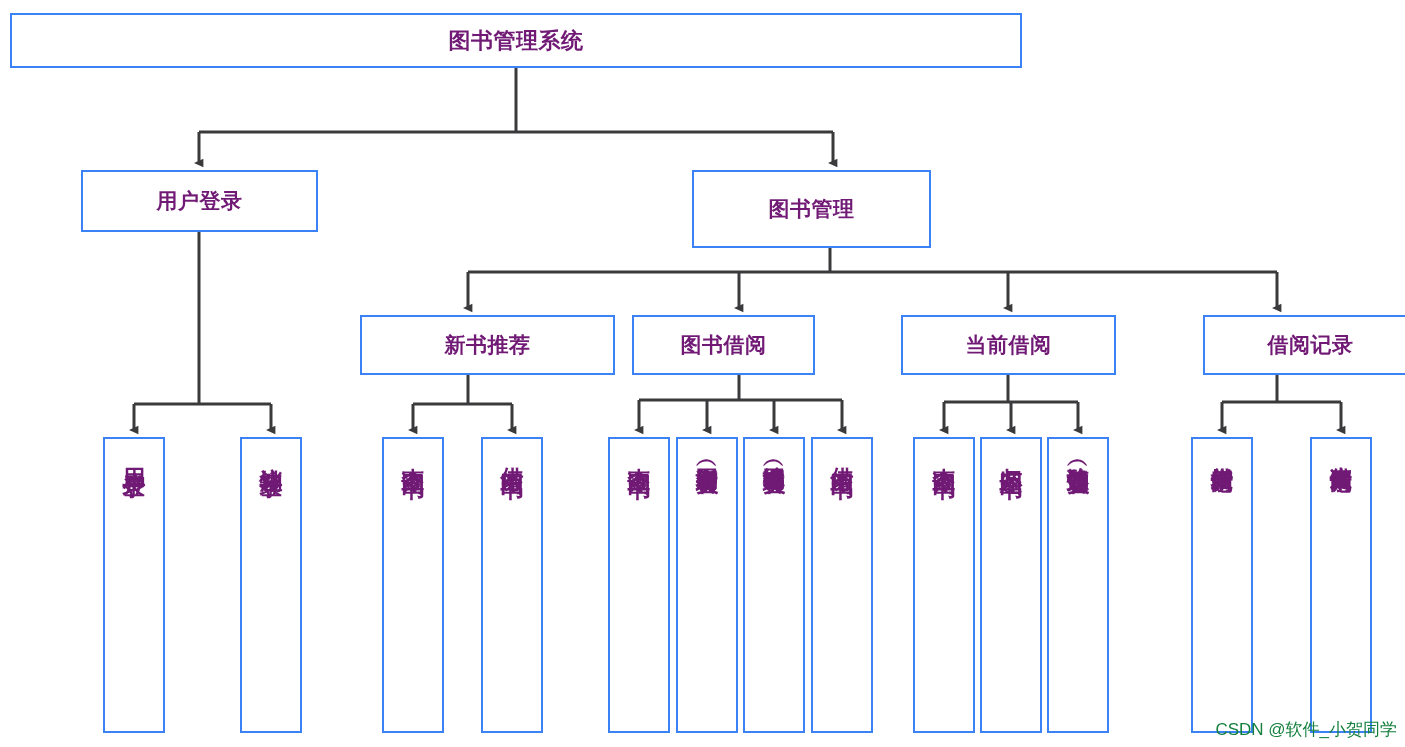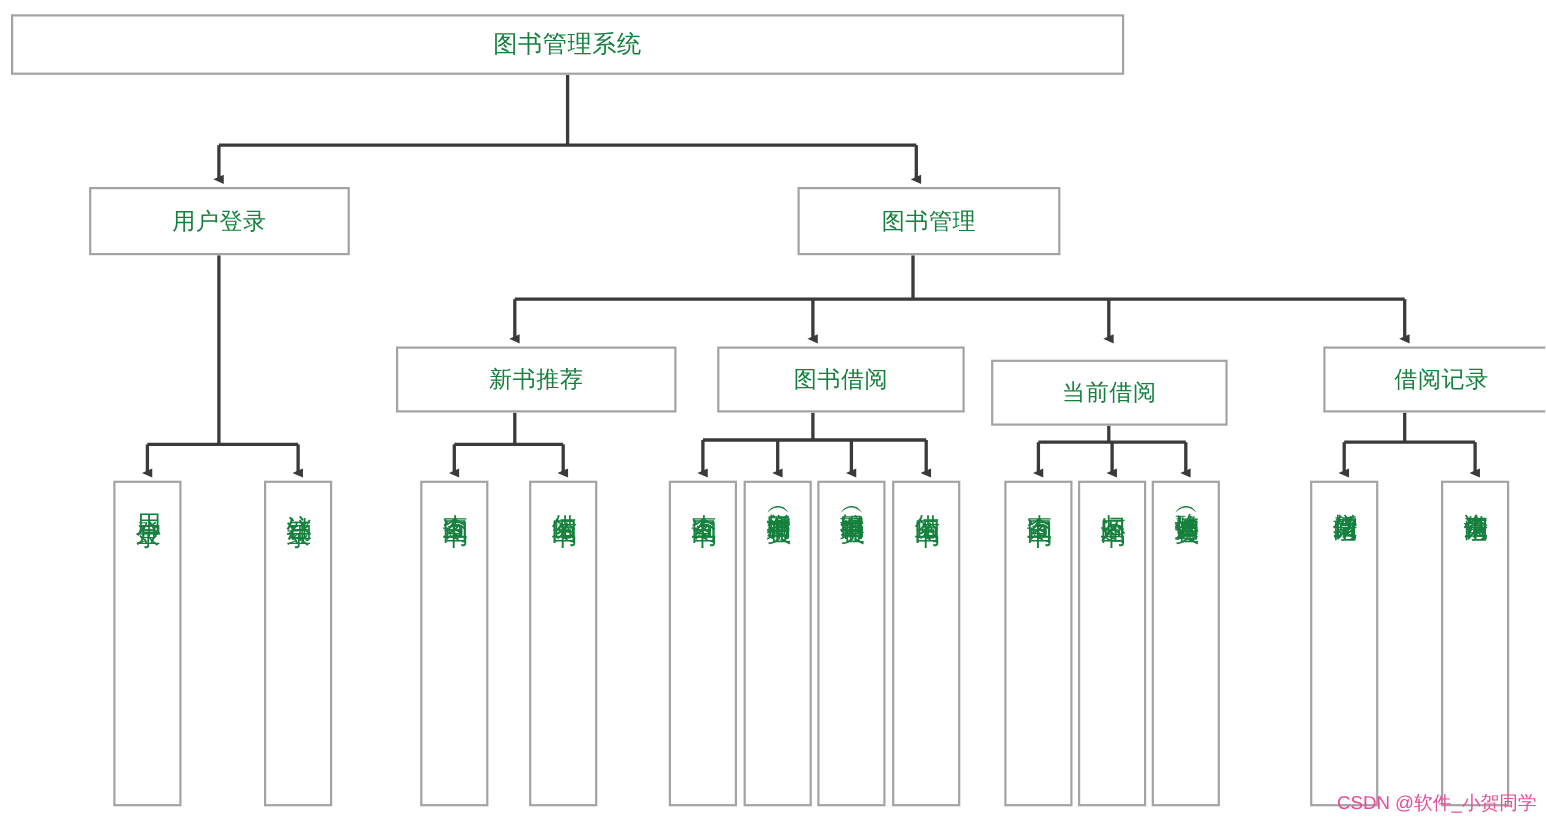--- a/index.html
+++ b/index.html
@@ -21,26 +21,27 @@
     position: absolute;
     left: 0;
     top: 0;
     width: 1405px;
     height: 747px;
   }
   .node {
     position: absolute;
     box-sizing: border-box;
     background: #ffffff;
-    border: 2px solid #a3a3a3;
+    border: 2px solid #3b82f6;
     display: flex;
     align-items: center;
     justify-content: center;
-    color: #15803d;
+    color: #701a75;
     z-index: 2;
+    font-weight: bold;
   }
   .node-label {
     display: block;
     text-align: center;
     line-height: 1.18;
     letter-spacing: 0.5px;
   }
   
   .h-node .node-label {
     writing-mode: horizontal-tb;
@@ -64,21 +65,21 @@
   }
   .v-node.tall-label .node-label {
     font-size: 22px;
     letter-spacing: 1px;
   }
   .watermark {
     position: absolute;
     right: 8px;
     bottom: 6px;
     font-size: 17px;
-    color: #ec4899;
+    color: #15803d;
     white-space: nowrap;
     z-index: 5;
     font-family: "Liberation Sans", sans-serif;
     margin-top: 45px;
   }
 </style>
 </head>
 <body>
 
 <div id="canvas">
@@ -135,31 +136,31 @@
     </g>
   </svg>
 
   <div class="node h-node root" style="left:10px; top:13px; width:1012px; height:55px;">
     <span class="node-label">图书管理系统</span>
   </div>
 
   <div class="node h-node" style="left:81px; top:170px; width:237px; height:62px;">
     <span class="node-label">用户登录</span>
   </div>
-  <div class="node h-node" style="left:725px; top:170px; width:239px; height:62px;">
+  <div class="node h-node" style="left:692px; top:170px; width:239px; height:78px;">
     <span class="node-label">图书管理</span>
   </div>
 
   <div class="node h-node" style="left:360px; top:315px; width:255px; height:60px;">
     <span class="node-label">新书推荐</span>
   </div>
-  <div class="node h-node" style="left:652px; top:315px; width:225px; height:60px;">
+  <div class="node h-node" style="left:632px; top:315px; width:183px; height:60px;">
     <span class="node-label">图书借阅</span>
   </div>
-  <div class="node h-node" style="left:901px; top:315px; width:215px; height:60px;margin-top:12px;">
+  <div class="node h-node" style="left:901px; top:315px; width:215px; height:60px;">
     <span class="node-label">当前借阅</span>
   </div>
   <div class="node h-node" style="left:1203px; top:315px; width:215px; height:60px;">
     <span class="node-label">借阅记录</span>
   </div>
 
   <div class="node v-node" style="left:103px; top:437px; width:62px; height:296px;">
     <span class="node-label">用户登录</span>
   </div>
   <div class="node v-node" style="left:240px; top:437px; width:62px; height:296px;">

